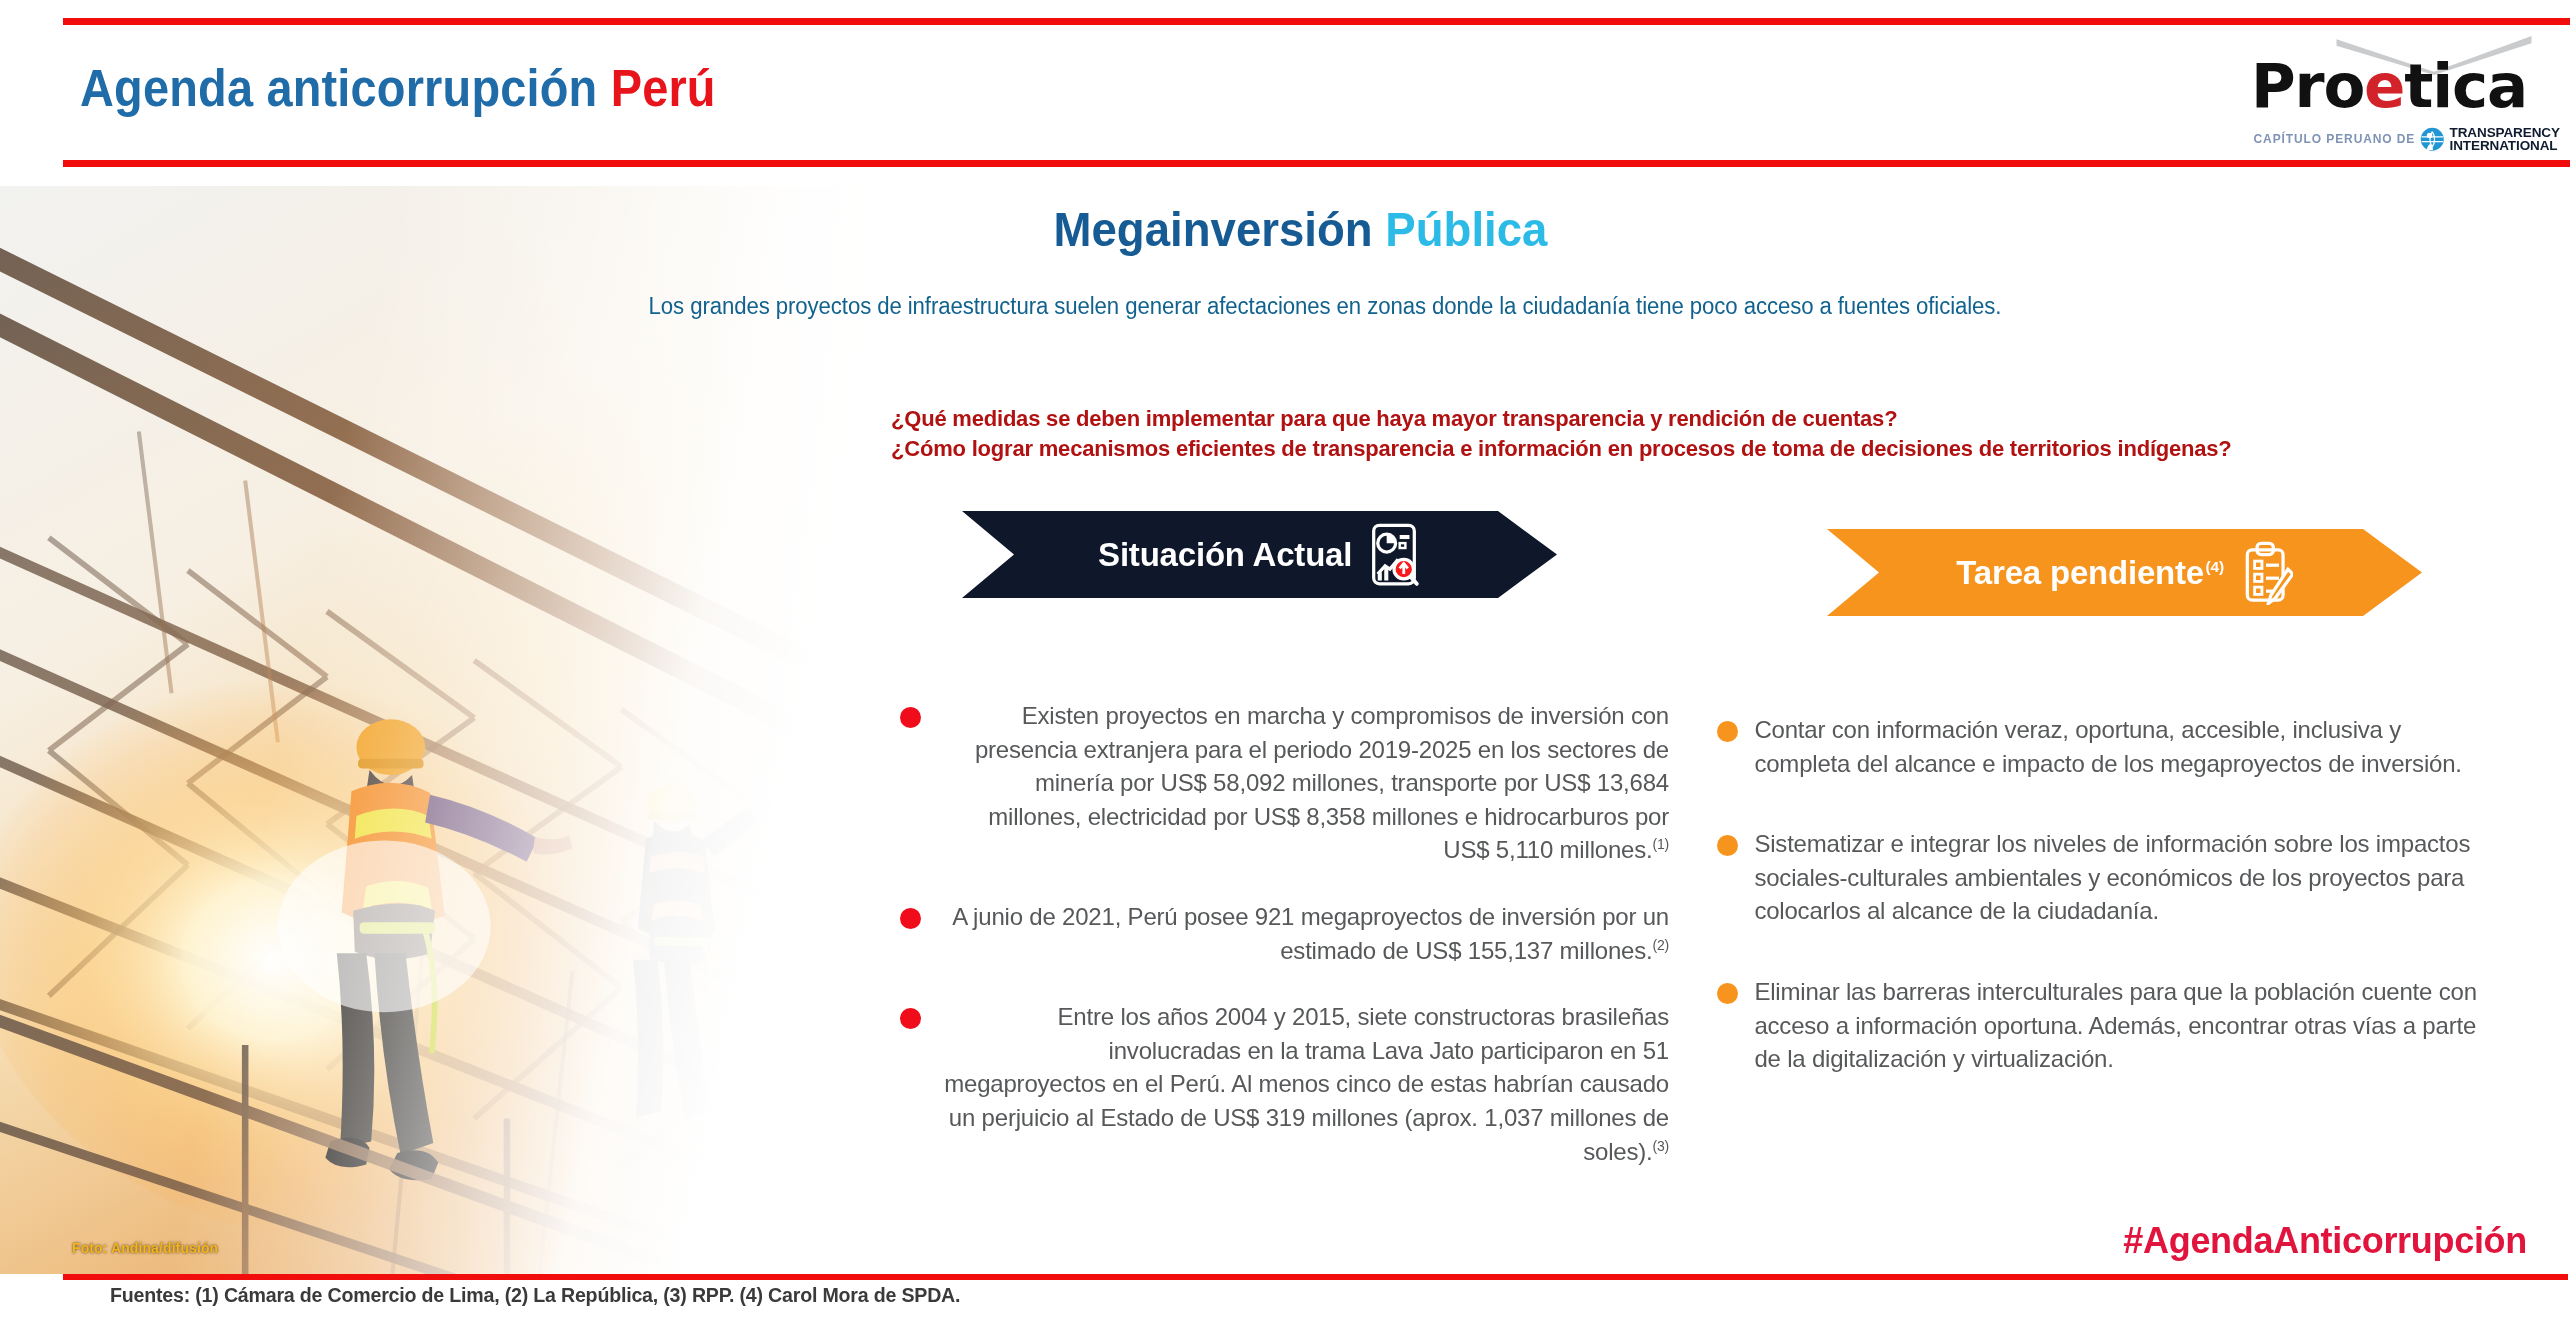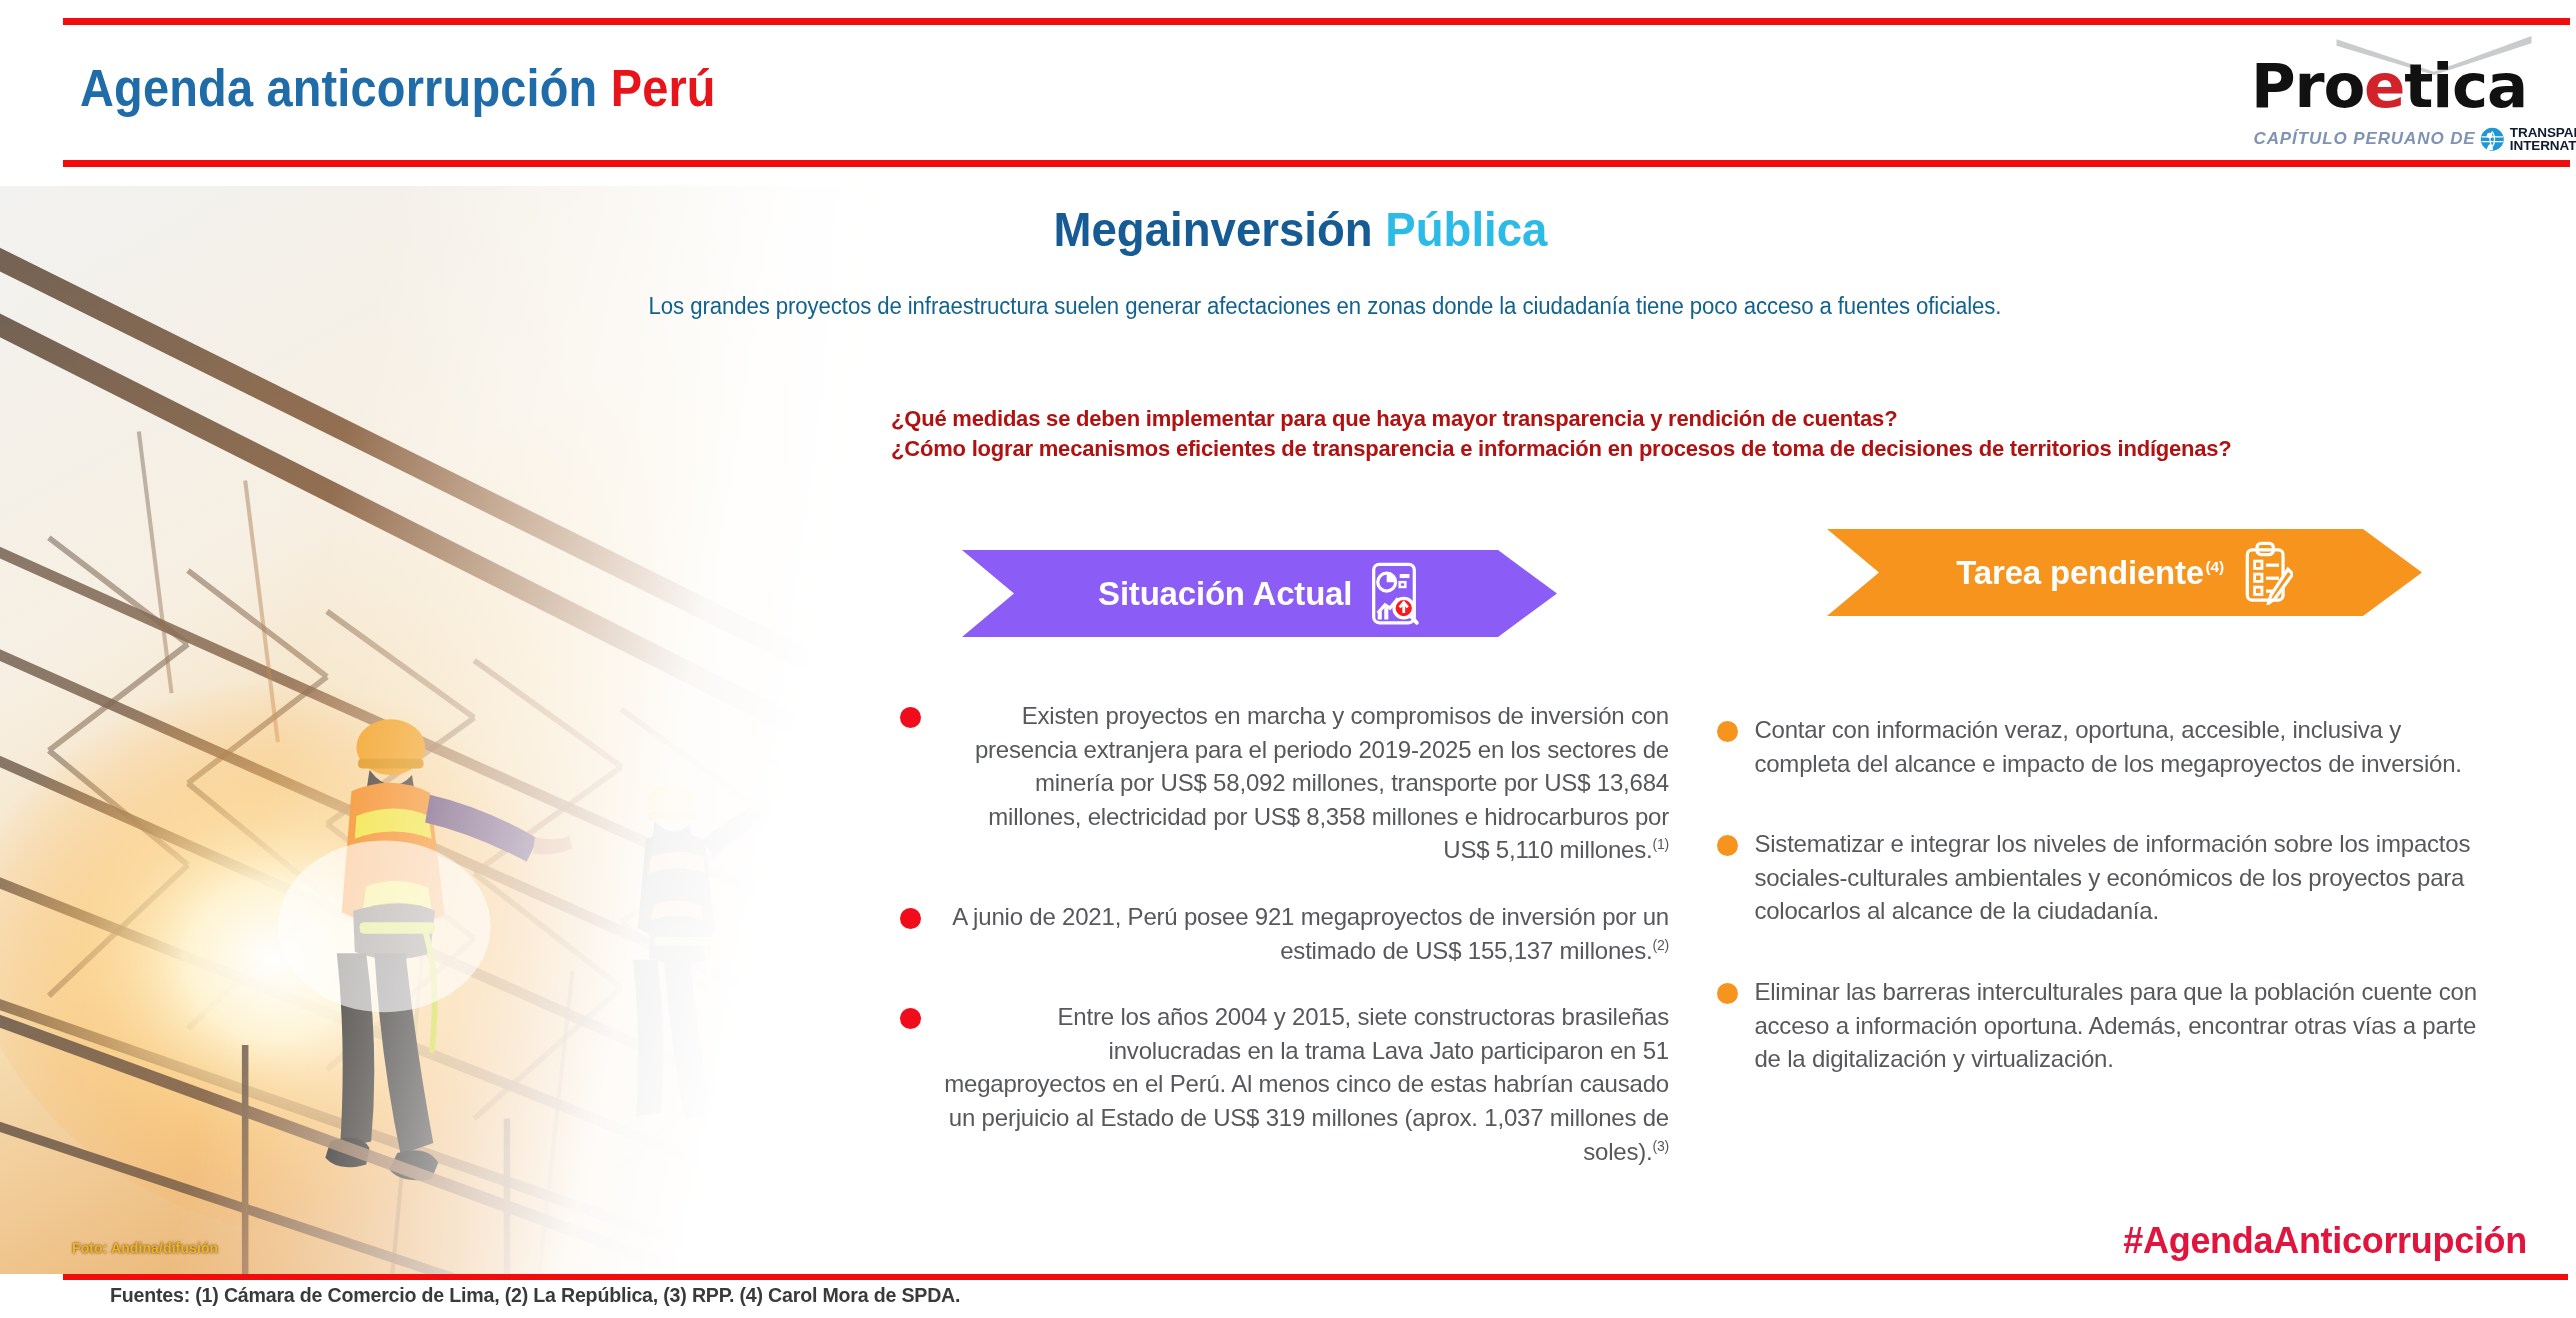--- a/index.html
+++ b/index.html
@@ -67,26 +67,25 @@
   }
   #logo .wordmark .e { color: #D2232A; }
   #logo .sub {
     position: absolute;
     left: 2.5px; top: 90px;
     display: flex;
     align-items: center;
     gap: 4.9px;
   }
   #logo .sub .cap {
-    font-size: 17px;
+    font-size: 12px;
     letter-spacing: 0.9px;
     color: #7F93B5;
     font-weight: bold;
     white-space: nowrap;
-    font-style: italic;
   }
   #logo .sub .ti-text {
     font-size: 13.5px;
     line-height: 13px;
     font-weight: bold;
     color: #0F1B2E;
     letter-spacing: -0.1px;
     white-space: nowrap;
   }
   #logo .globe { width: 24.5px; height: 24.5px; flex: 0 0 auto; }
@@ -177,22 +176,22 @@
   }
   .banner .blabel sup {
     font-size: 15.5px;
     font-weight: bold;
     vertical-align: super;
     margin-left: 1.6px;
   }
   .banner .bicon { width: 54px; height: 65px; flex: 0 0 auto; }
 
   #banner-situacion {
-    left: 962px; top: 550px; width: 595px;
-    background: #8b5cf6;
+    left: 962px; top: 511px; width: 595px;
+    background: #0f172a;
   }
   #banner-tarea {
     left: 1827px; top: 529px; width: 595px;
     background: #F7941E;
   }
 
   
   .col { position: absolute; }
   #col-left  { left: 900px; top: 699px; width: 769px; text-align: right; }
   #col-right { left: 1717px; top: 713px; width: 785px; }

